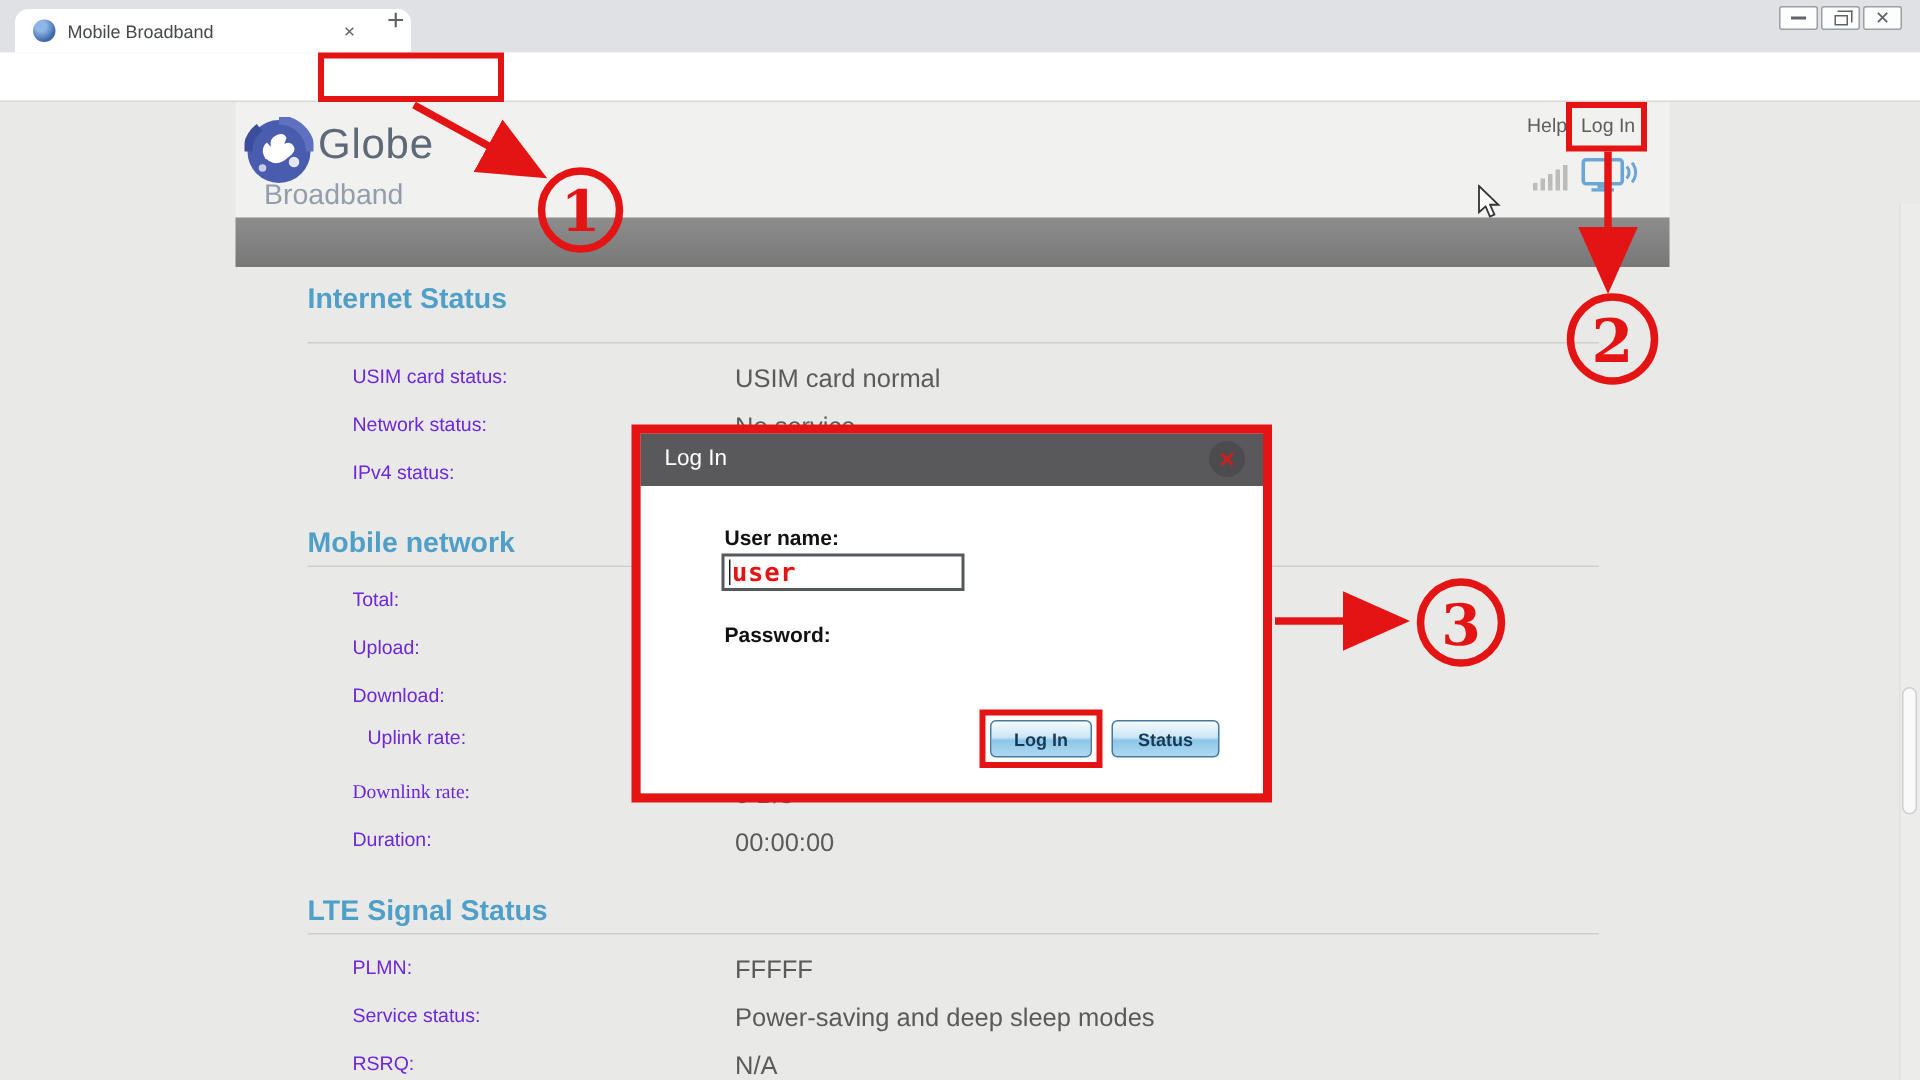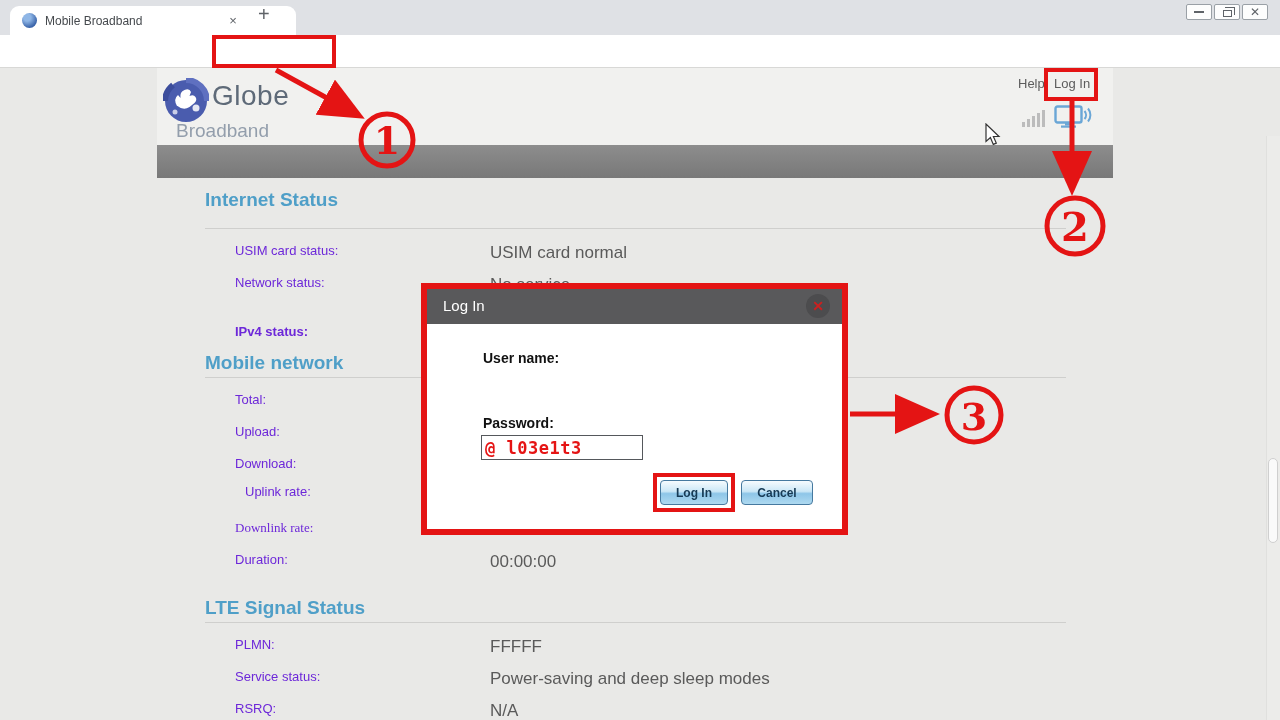--- a/index.html
+++ b/index.html
@@ -2,21 +2,21 @@
 <html><head>
 <meta charset="utf-8">
 <style>
   * { margin:0; padding:0; box-sizing:border-box; }
   html,body { width:1280px; height:720px; overflow:hidden; }
   body { font-family:"Liberation Sans", sans-serif; background:#e9e9e7; position:relative; }
   .abs { position:absolute; }
 
   
   .tabstrip { left:0; top:0; width:1280px; height:35px; background:#dfe1e5; }
-  .tab { left:10px; top:6px; width:286px; height:29px; background:#fff; border-radius:9px 9px 0 0; }
+  .tab { left:10px; top:6px; width:264px; height:29px; background:#fff; border-radius:9px 9px 0 0; }
   .tab-favicon { left:12px; top:7px; width:15px; height:15px; border-radius:50%;
     background:radial-gradient(circle at 35% 30%, #8fb6e6 0 25%, #3c66ab 70%); }
   .tab-title { left:35px; top:8px; font-size:12px; color:#45494d; }
   .tab-close { left:215px; top:7px; font-size:13px; color:#5f6368; width:16px; text-align:center; cursor:pointer; }
   .new-tab { left:258px; top:3px; font-size:20px; color:#5f6368; cursor:pointer; }
   .winbtn { top:4px; width:26px; height:16px; background:#fdfdfd; border:1px solid #9aa0a6; border-radius:2px;
     display:flex; align-items:center; justify-content:center; cursor:pointer; }
   .winbtn.min { left:1186px; } .winbtn.max { left:1214px; } .winbtn.close { left:1242px; }
   .glyph-min { width:10px; height:0; border-top:2px solid #5f6368; }
   .glyph-max { width:9px; height:7px; border:1.5px solid #5f6368; position:relative; background:#fdfdfd; margin-top:2px;}
@@ -161,21 +161,21 @@
     </svg>
   </div>
   <div class="abs navbar"></div>
 
   <div class="abs sec-title" style="left:205px; top:121px;">Internet Status</div>
   <div class="abs rule" style="top:160px;"></div>
   <div class="abs row-label" style="top:175px;">USIM card status:</div>
   <div class="abs row-value" style="top:175px;">USIM card normal</div>
   <div class="abs row-label" style="top:207px;">Network status:</div>
   <div class="abs row-value" style="top:207px;">No service</div>
-  <div class="abs row-label" style="top:256px;font-weight:bold;">IPv4 status:</div>
+  <div class="abs row-label" style="top:239px;">IPv4 status:</div>
   <div class="abs row-value" style="top:239px;"></div>
 
   <div class="abs sec-title" style="left:205px; top:284px;">Mobile network</div>
   <div class="abs rule" style="top:309px;"></div>
   <div class="abs row-label" style="top:324px;">Total:</div>
   <div class="abs row-value" style="top:324px;"></div>
   <div class="abs row-label" style="top:356px;">Upload:</div>
   <div class="abs row-value" style="top:356px;"></div>
   <div class="abs row-label" style="top:388px;">Download:</div>
   <div class="abs row-value" style="top:388px;"></div>
@@ -199,26 +199,27 @@
   <div class="abs scroll-thumb"></div>
 </div>
 
 <div class="abs modal">
   <div class="abs modal-titlebar">
     <div class="abs modal-title">Log In</div>
     <div class="abs modal-close">✕</div>
   </div>
   <div class="abs modal-body">
     <div class="abs field-label" style="top:26px;text-align:center;">User name:</div>
+    <div class="abs field-input input-user" style="top:45px;">
+      <span class="caret"></span>
+      <span class="cred-text">user</span>
+    </div>
     <div class="abs field-label" style="top:91px;">Password:</div>
-    <div class="abs field-input input-pass" style="top:111px;">
-      <span class="cred-text">@ l03e1t3</span>
-    </div>
     <div class="abs btn btn-login">Log In</div>
-    <div class="abs btn btn-cancel">Cancel</div>
+    <div class="abs btn btn-cancel">Status</div>
     <div class="abs redbox-btn"></div>
   </div>
 </div>
 
 <svg class="abs overlay" viewBox="0 0 1280 720">
   <defs>
     <marker id="arrowhead" markerWidth="9" markerHeight="8" refX="7" refY="4" orient="auto">
       <polygon points="0 0, 9 4, 0 8" fill="#e41414"></polygon>
     </marker>
   </defs>

